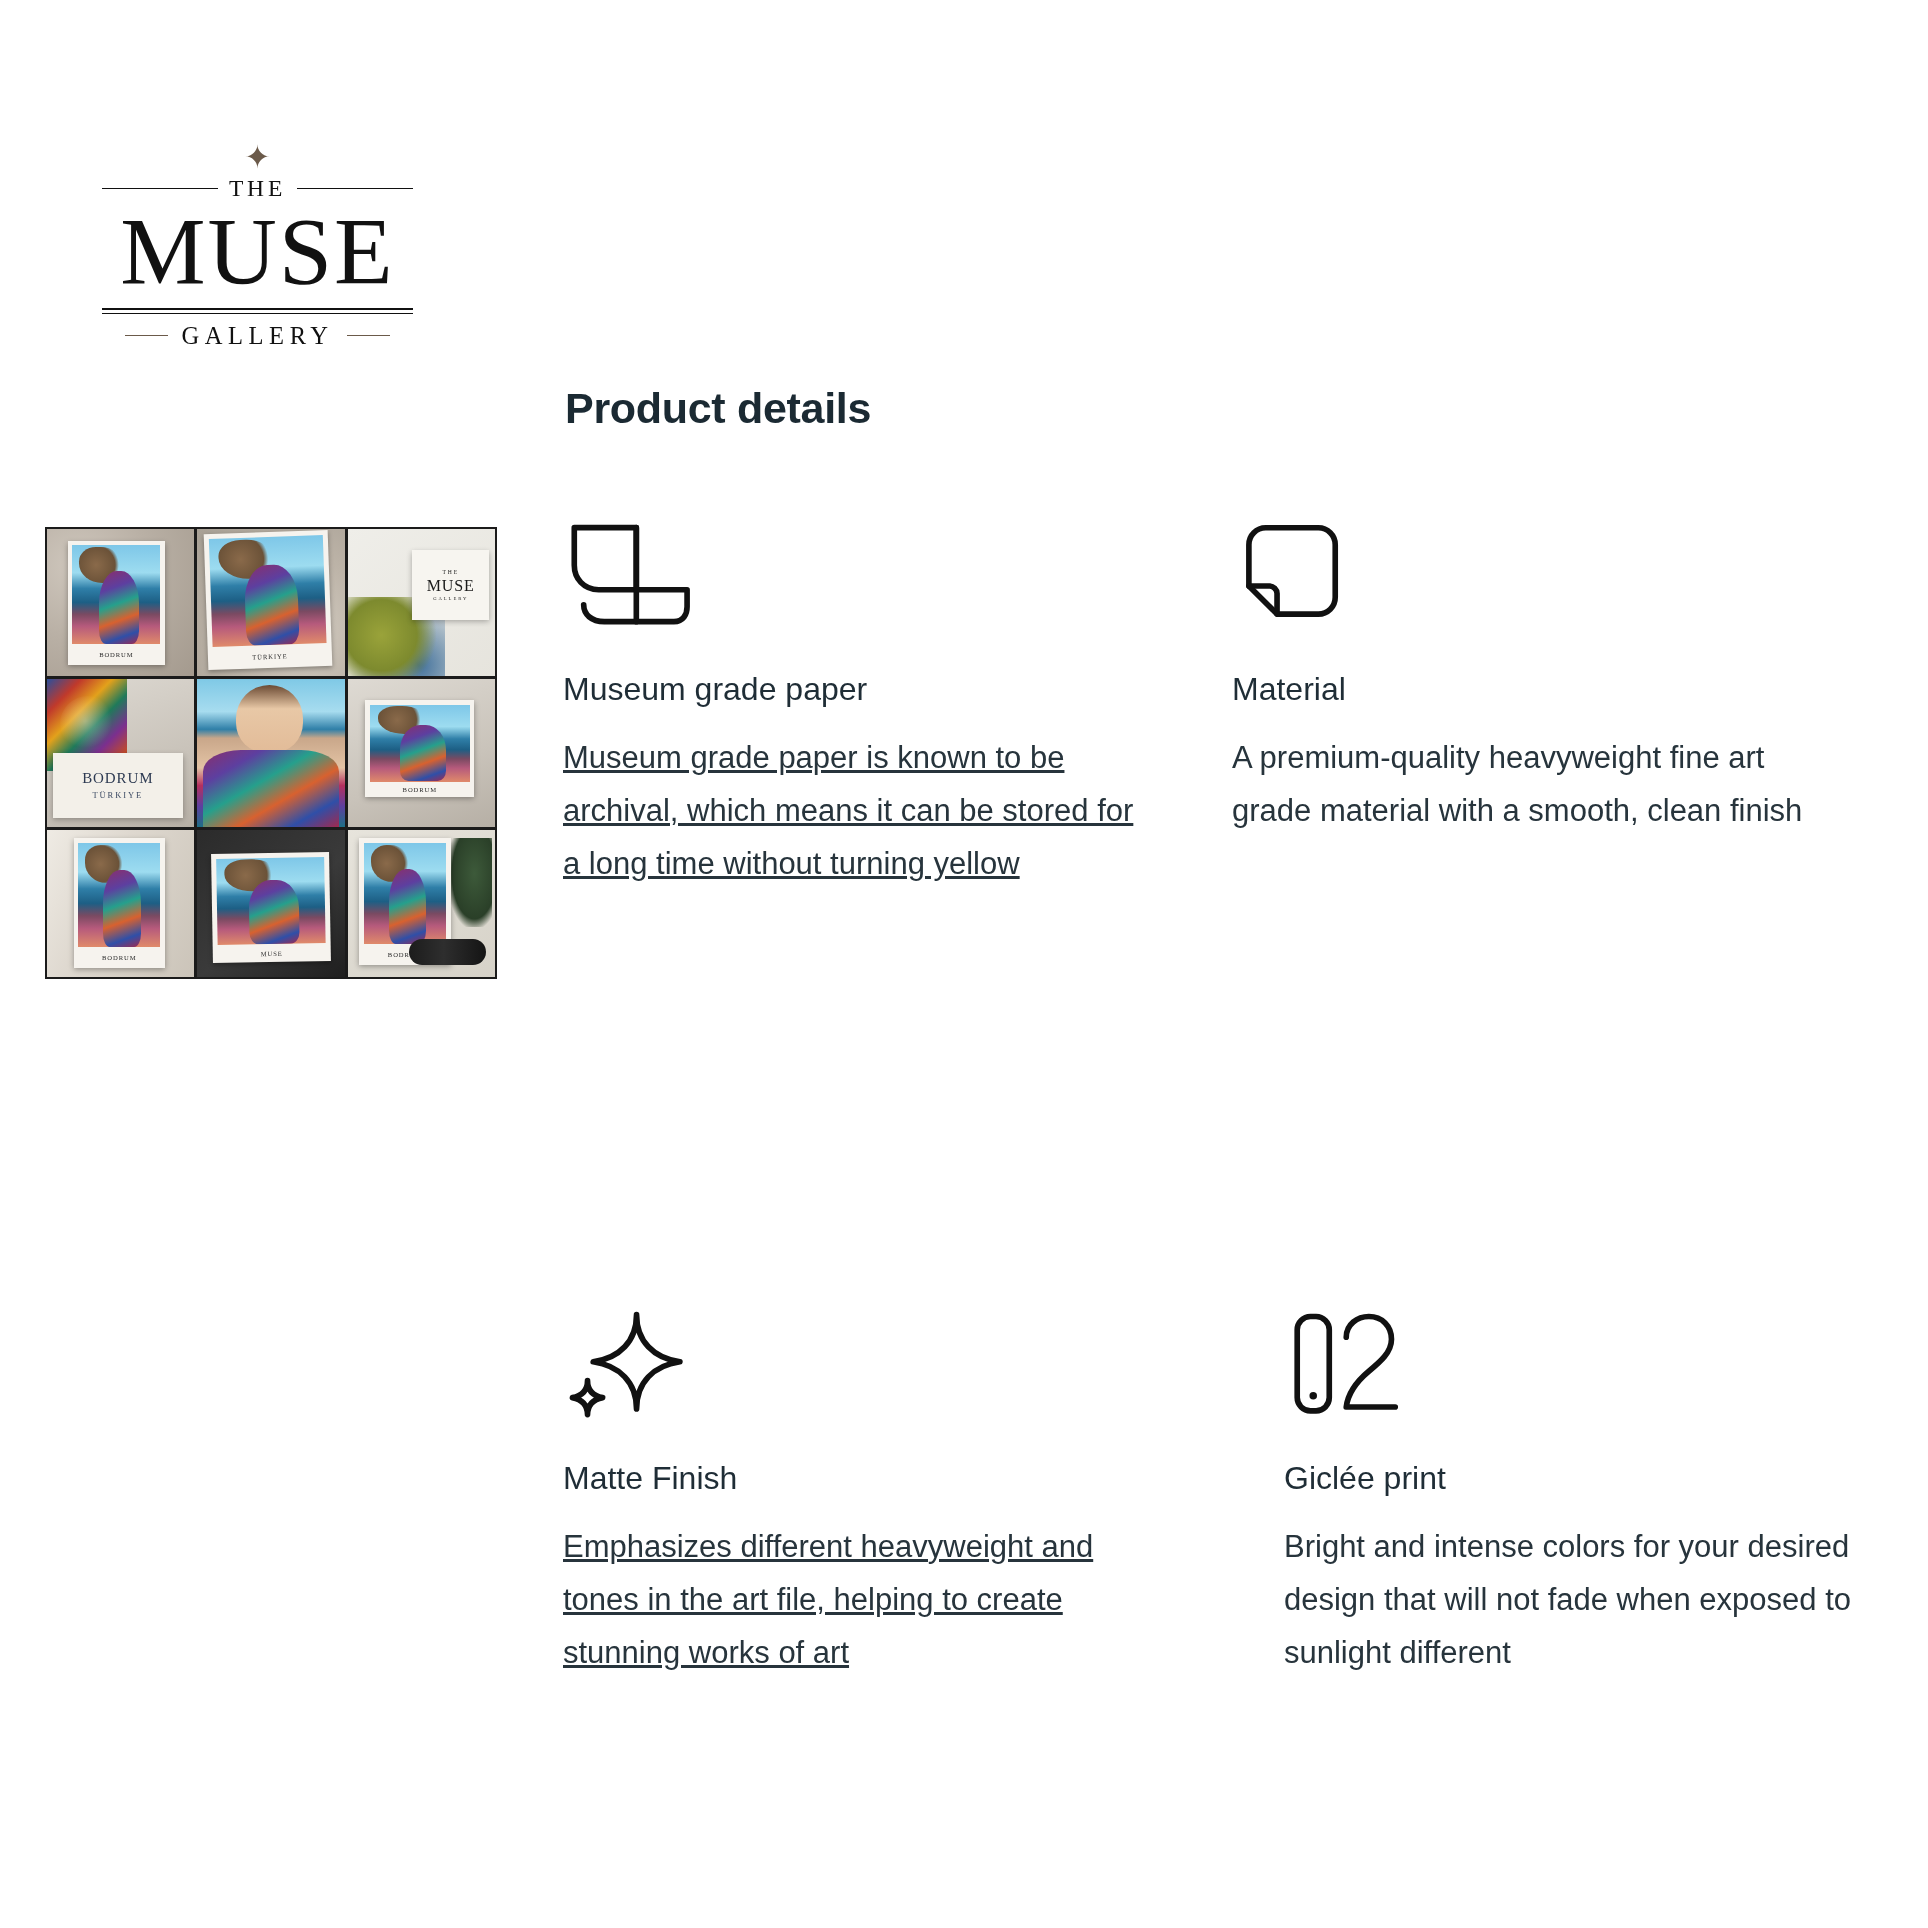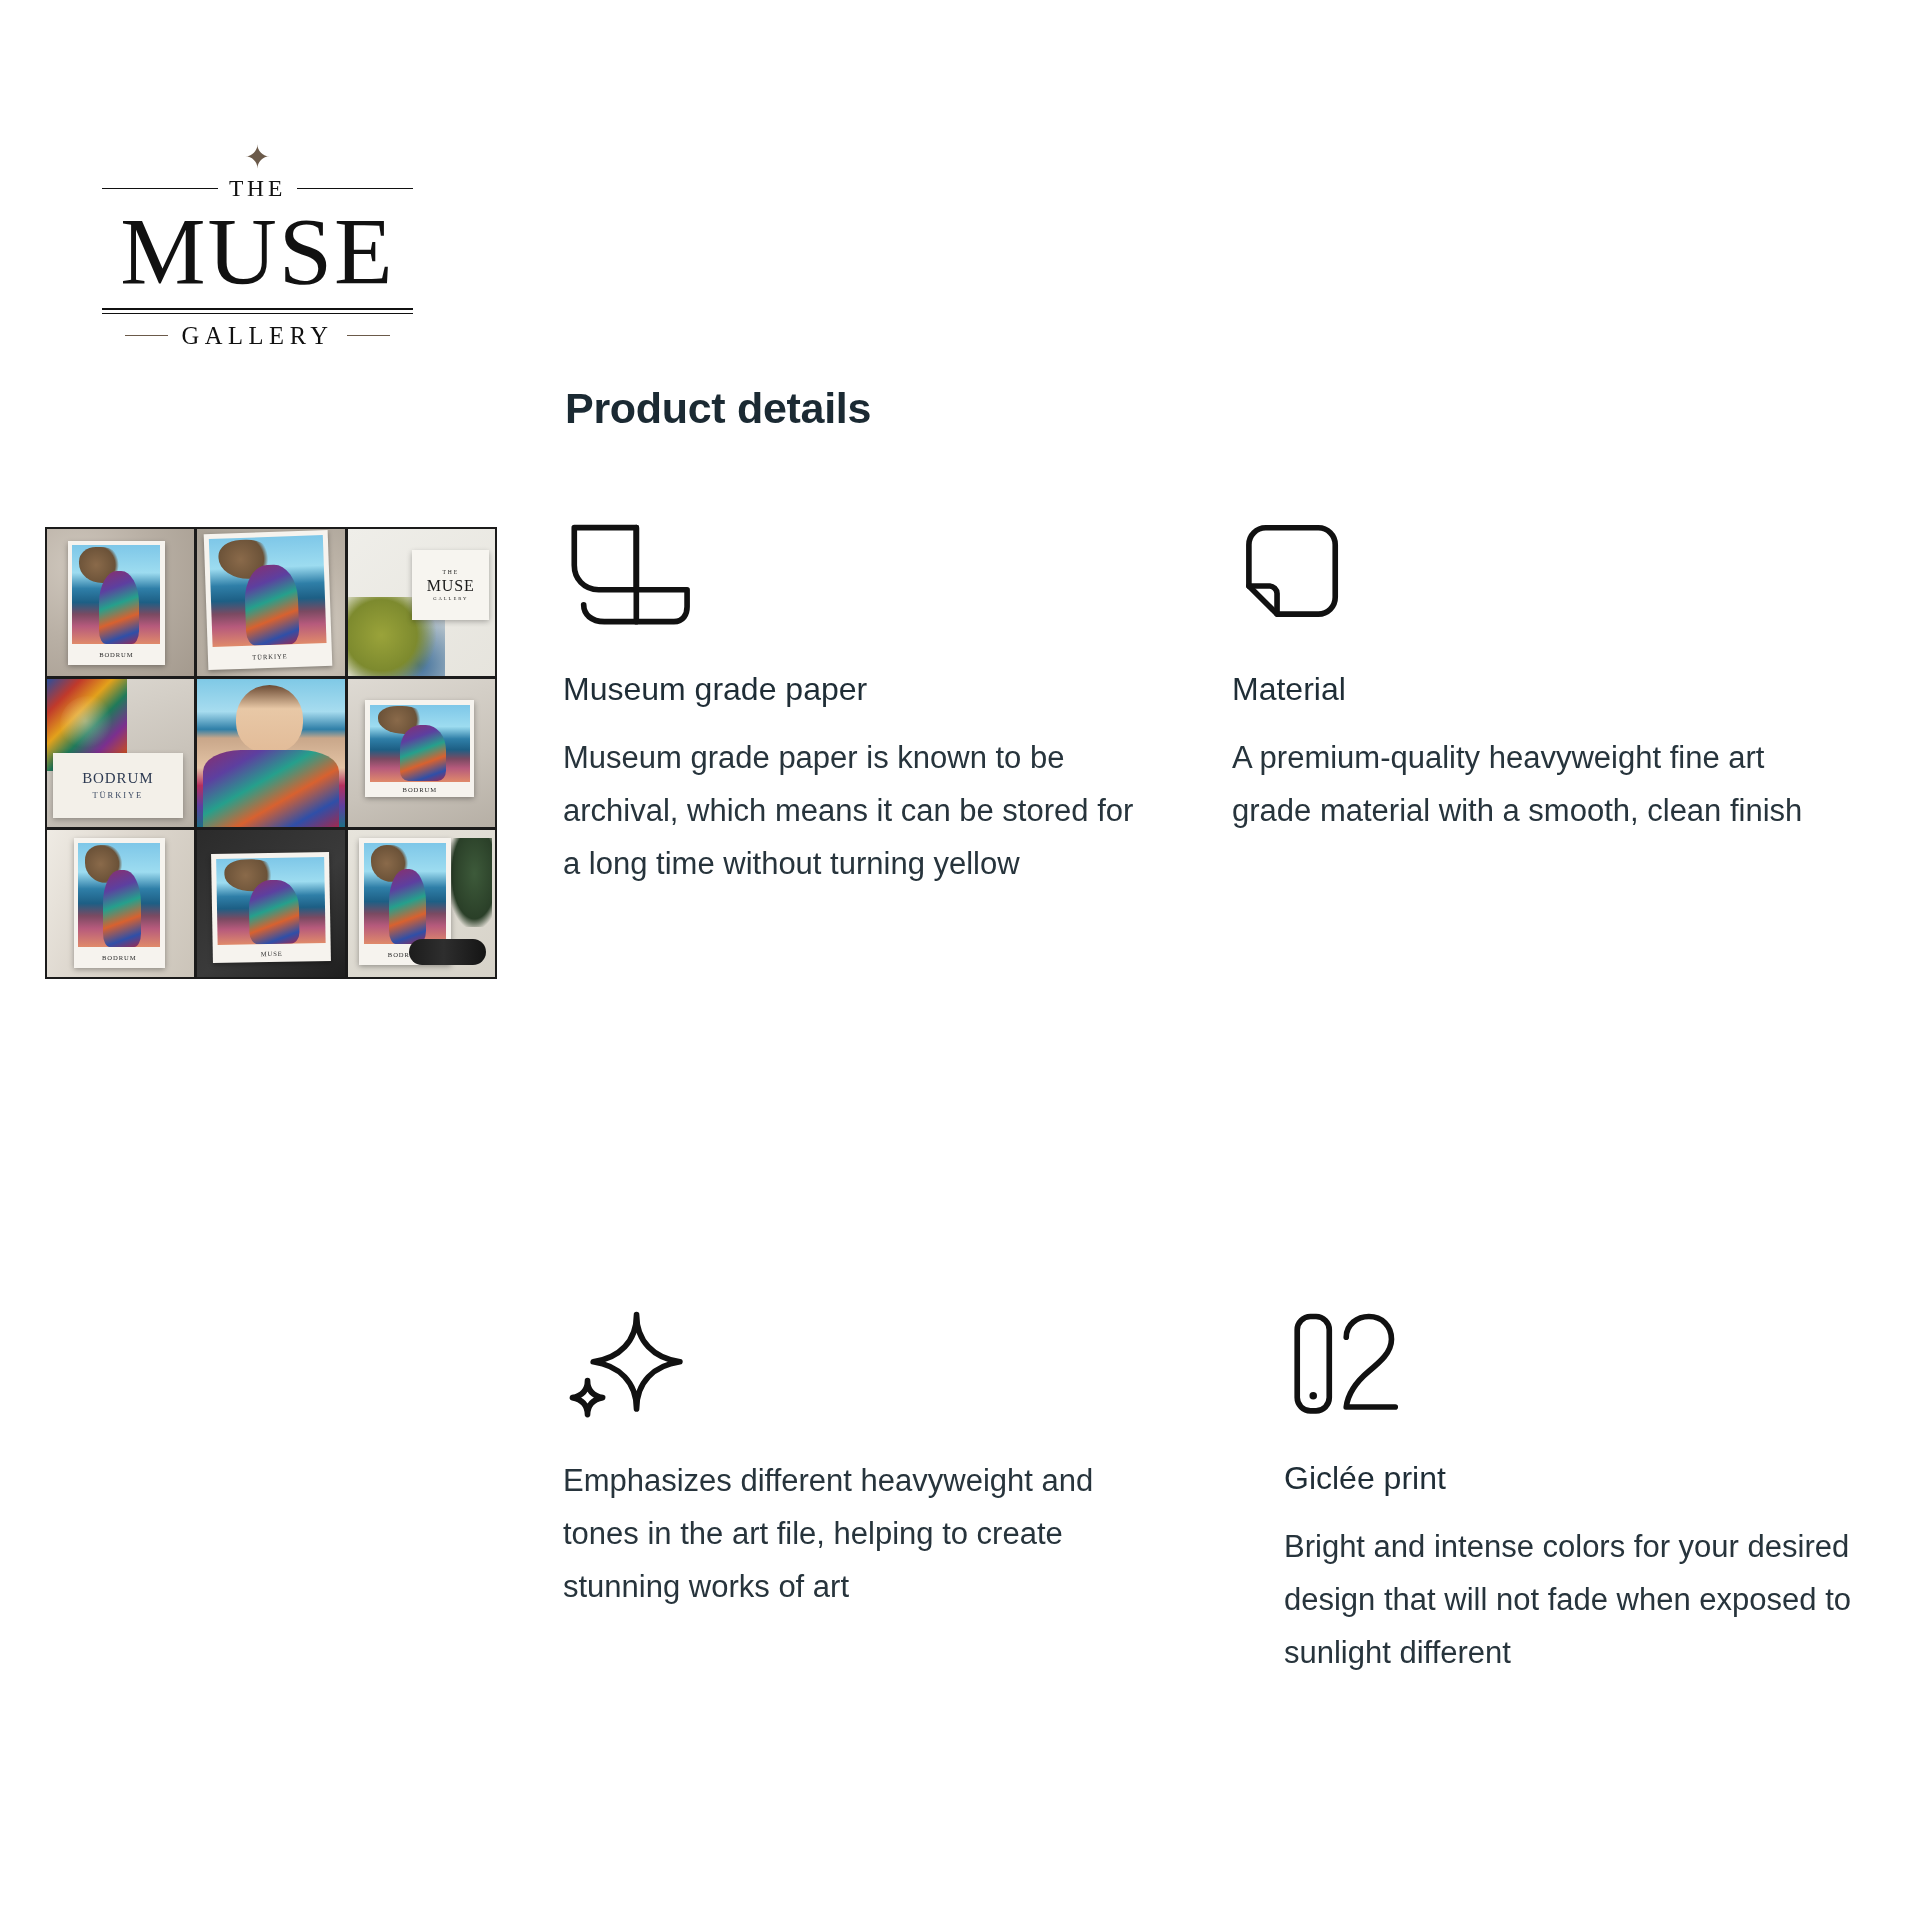--- a/index.html
+++ b/index.html
@@ -314,21 +314,21 @@
     color: #1f2d36;
     margin-top: 29px;
   }
   .feature .f-desc {
     font-size: 31px;
     line-height: 1.72;
     color: #27343c;
     margin-top: 22.6px;
   }
   .f2 .f-desc, .f4 .f-desc { width: 584px; }
-  .f1 .f-desc, .f3 .f-desc { width: 589px; }
+  .f1 .f-desc, .f3 .f-desc { width: 589px; text-decoration: underline; }
 </style>
 </head>
 <body>
 
 <div class="page">
 
   <div class="logo-block">
     <div class="logo-star">✦</div>
     <div class="logo-the-row">
       <span class="rule"></span>
@@ -438,20 +438,21 @@
     <div class="f-desc">A premium-quality heavyweight fine art grade material with a smooth, clean finish</div>
   </div>
 
   <div class="feature f3">
     <div class="icon">
       <svg width="132" height="115" viewBox="0 0 140 122" fill="none" xmlns="http://www.w3.org/2000/svg">
         <path d="M78 6 C78 34 96 52 124 56 C96 60 78 78 78 106 C78 78 60 60 32 56 C60 52 78 34 78 6 Z" stroke="#111" stroke-width="6" stroke-linejoin="round"></path>
         <path d="M26 76 C26 86 32 92 42 94 C32 96 26 102 26 112 C26 102 20 96 10 94 C20 92 26 86 26 76 Z" stroke="#111" stroke-width="6" stroke-linejoin="round"></path>
       </svg>
     </div>
+    <div class="f-title">Matte Finish</div>
     <div class="f-desc">Emphasizes different heavyweight and tones in the art file, helping to create stunning works of art</div>
   </div>
 
   <div class="feature f4">
     <div class="icon">
       <svg width="132" height="115" viewBox="0 0 140 122" fill="none" xmlns="http://www.w3.org/2000/svg">
         <rect x="14" y="8" width="34" height="100" rx="14" stroke="#111" stroke-width="6"></rect>
         <circle cx="31" cy="92" r="4" fill="#111"></circle>
         <path d="M66 30 C66 16 78 8 90 8 C104 8 114 18 114 32 C114 46 102 56 90 66 C78 76 68 88 66 104 H118" stroke="#111" stroke-width="6" stroke-linejoin="round" stroke-linecap="round"></path>
       </svg>

